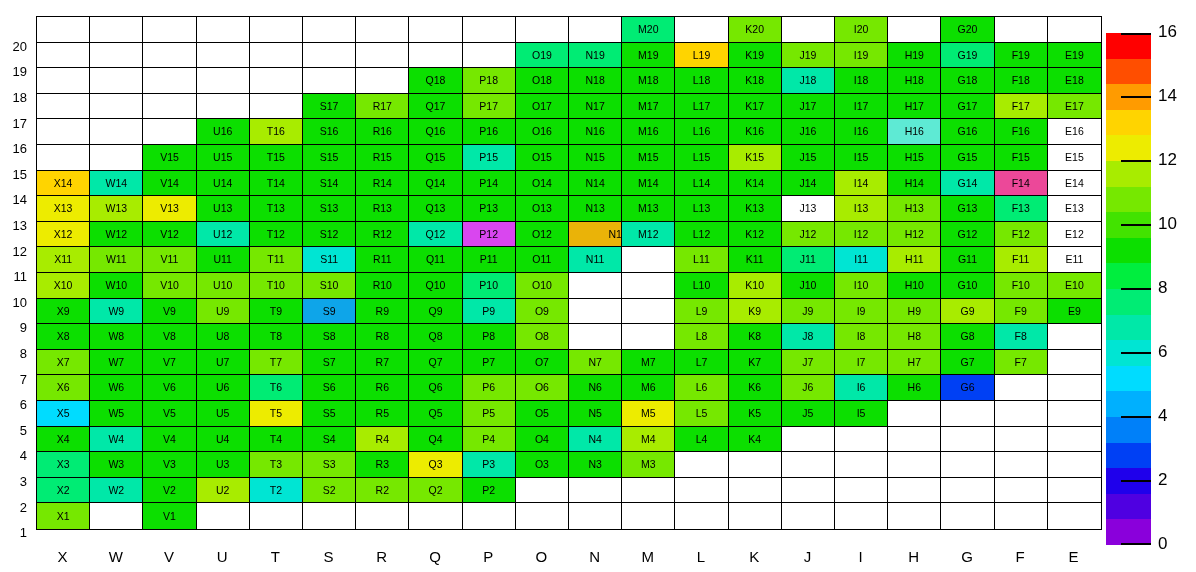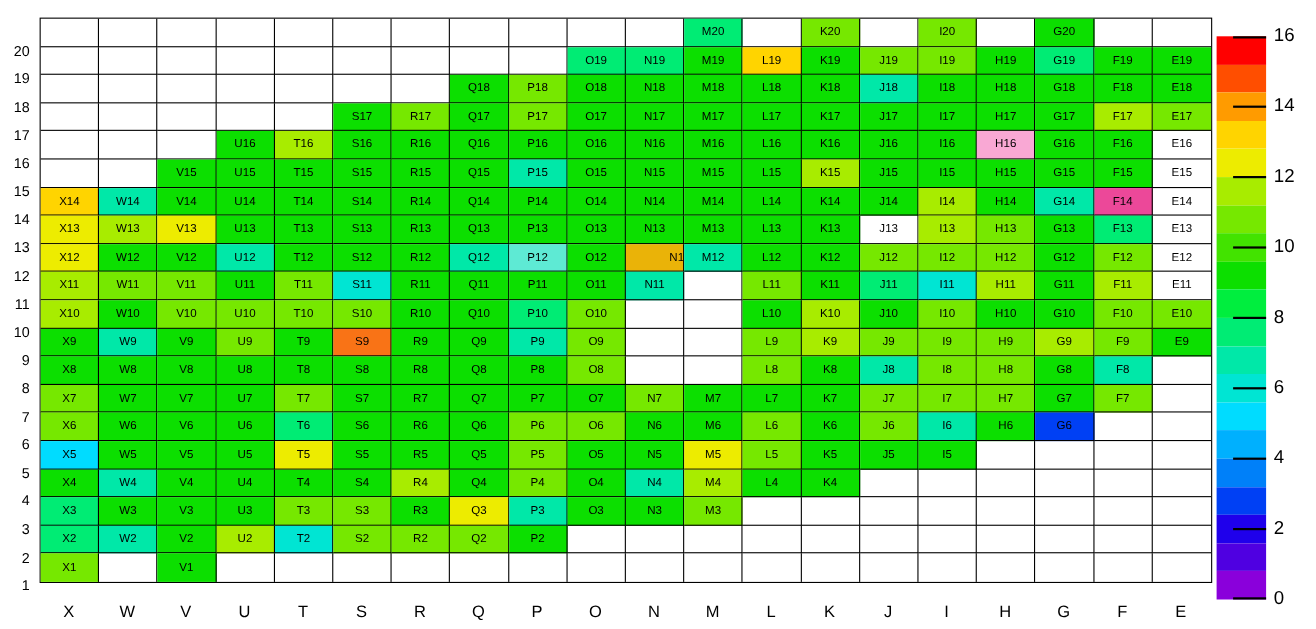--- a/index.html
+++ b/index.html
@@ -160,21 +160,21 @@
       <div class="cell" style="background: rgb(12, 223, 0);">R16</div>
       <div class="cell" style="background: rgb(12, 223, 0);">Q16</div>
       <div class="cell" style="background: rgb(12, 223, 0);">P16</div>
       <div class="cell" style="background: rgb(12, 223, 0);">O16</div>
       <div class="cell" style="background: rgb(12, 223, 0);">N16</div>
       <div class="cell" style="background: rgb(12, 223, 0);">M16</div>
       <div class="cell" style="background: rgb(12, 223, 0);">L16</div>
       <div class="cell" style="background: rgb(12, 223, 0);">K16</div>
       <div class="cell" style="background: rgb(12, 223, 0);">J16</div>
       <div class="cell" style="background: rgb(12, 223, 0);">I16</div>
-      <div class="cell" style="background: #f9a8d4;">H16</div>
+      <div class="cell" style="background: #5eead4;">H16</div>
       <div class="cell" style="background: rgb(12, 223, 0);">G16</div>
       <div class="cell" style="background: rgb(12, 223, 0);">F16</div>
       <div class="cell">E16</div>
       <div class="cell"></div>
       <div class="cell"></div>
       <div class="cell" style="background: rgb(12, 223, 0);">V15</div>
       <div class="cell" style="background: rgb(12, 223, 0);">U15</div>
       <div class="cell" style="background: rgb(12, 223, 0);">T15</div>
       <div class="cell" style="background: rgb(12, 223, 0);">S15</div>
       <div class="cell" style="background: rgb(12, 223, 0);">R15</div>
@@ -232,21 +232,21 @@
       <div class="cell" style="background: rgb(0, 236, 116);">F13</div>
       <div class="cell">E13</div>
       <div class="cell" style="background: rgb(237, 236, 0);">X12</div>
       <div class="cell" style="background: rgb(12, 223, 0);">W12</div>
       <div class="cell" style="background: rgb(12, 223, 0);">V12</div>
       <div class="cell" style="background: rgb(0, 232, 168);">U12</div>
       <div class="cell" style="background: rgb(12, 223, 0);">T12</div>
       <div class="cell" style="background: rgb(12, 223, 0);">S12</div>
       <div class="cell" style="background: rgb(12, 223, 0);">R12</div>
       <div class="cell" style="background: rgb(0, 232, 168);">Q12</div>
-      <div class="cell" style="background: #5eead4; text-align: right;">P12</div>
+      <div class="cell" style="background: #d946ef; text-align: right;">P12</div>
       <div class="cell" style="background: rgb(12, 223, 0);">O12</div>
       <div class="cell" style="background: #eab308; padding-left: 46px;">N12</div>
       <div class="cell" style="background: rgb(0, 232, 168);">M12</div>
       <div class="cell" style="background: rgb(12, 223, 0);">L12</div>
       <div class="cell" style="background: rgb(12, 223, 0);">K12</div>
       <div class="cell" style="background: rgb(118, 232, 0);">J12</div>
       <div class="cell" style="background: rgb(118, 232, 0);">I12</div>
       <div class="cell" style="background: rgb(118, 232, 0);">H12</div>
       <div class="cell" style="background: rgb(12, 223, 0);">G12</div>
       <div class="cell" style="background: rgb(118, 232, 0);">F12</div>
@@ -289,21 +289,21 @@
       <div class="cell" style="background: rgb(118, 232, 0);">I10</div>
       <div class="cell" style="background: rgb(12, 223, 0);">H10</div>
       <div class="cell" style="background: rgb(12, 223, 0);">G10</div>
       <div class="cell" style="background: rgb(118, 232, 0);">F10</div>
       <div class="cell" style="background: rgb(118, 232, 0);">E10</div>
       <div class="cell" style="background: rgb(12, 223, 0);">X9</div>
       <div class="cell" style="background: rgb(0, 232, 168);">W9</div>
       <div class="cell" style="background: rgb(12, 223, 0);">V9</div>
       <div class="cell" style="background: rgb(118, 232, 0);">U9</div>
       <div class="cell" style="background: rgb(12, 223, 0);">T9</div>
-      <div class="cell" style="background: #f97316; text-align: right;">S9</div>
+      <div class="cell" style="background: #0ea5e9; text-align: right;">S9</div>
       <div class="cell" style="background: rgb(12, 223, 0);">R9</div>
       <div class="cell" style="background: rgb(12, 223, 0);">Q9</div>
       <div class="cell" style="background: rgb(0, 232, 168);">P9</div>
       <div class="cell" style="background: rgb(118, 232, 0);">O9</div>
       <div class="cell"></div>
       <div class="cell"></div>
       <div class="cell" style="background: rgb(118, 232, 0);">L9</div>
       <div class="cell" style="background: rgb(168, 236, 0);">K9</div>
       <div class="cell" style="background: rgb(118, 232, 0);">J9</div>
       <div class="cell" style="background: rgb(118, 232, 0);">I9</div>

